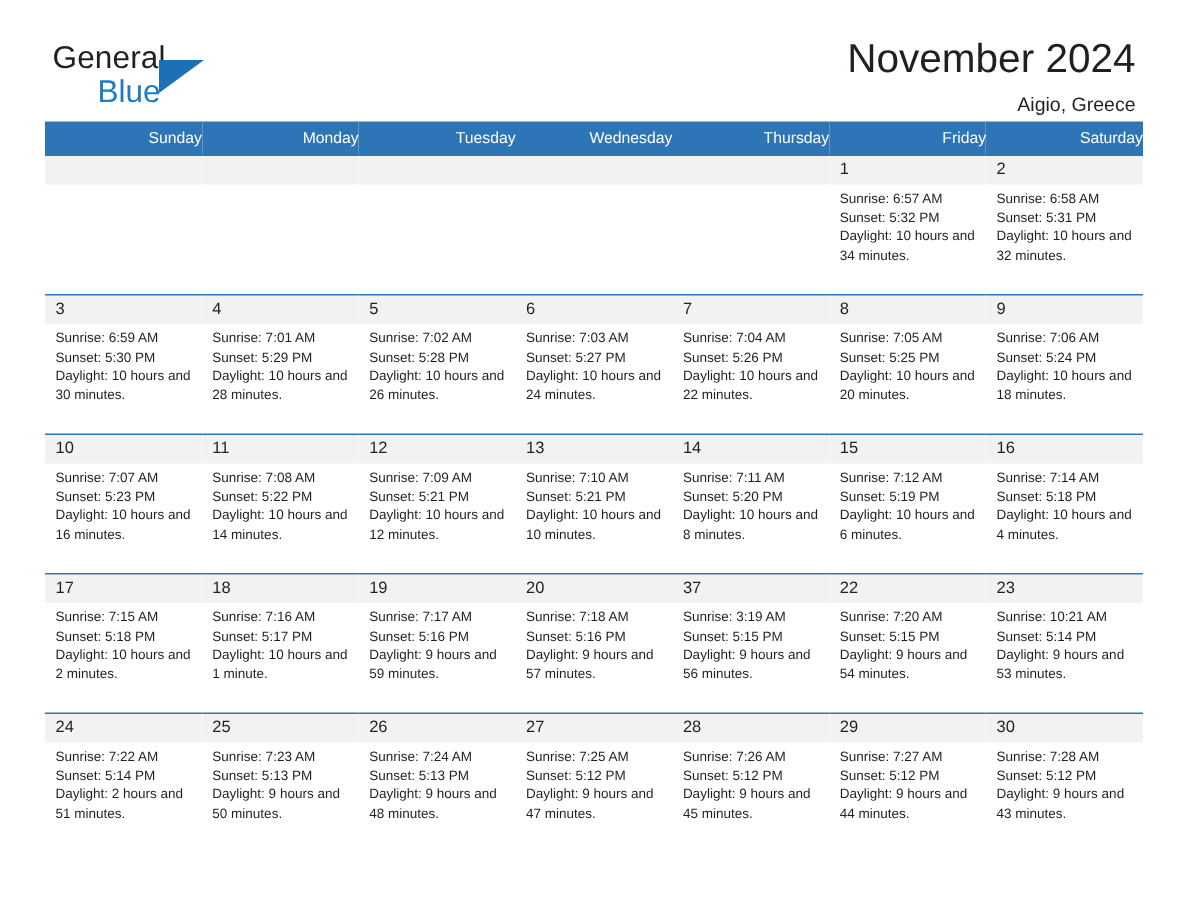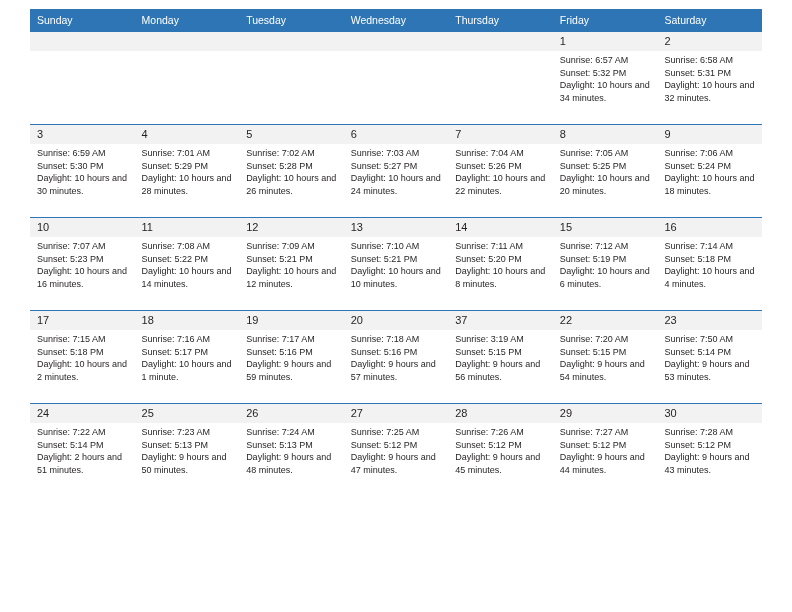--- a/index.html
+++ b/index.html
@@ -77,21 +77,21 @@
     width: 732px;
     margin-top: 9px;
     border-collapse: collapse;
     table-layout: fixed;
   }
   .calendar th {
     background: #2e75b6;
     color: #ffffff;
     font-size: 10.5px;
     font-weight: normal;
-    text-align: left;
+    text-align: right;
     padding: 5px 0 5px 7px;
     height: 21px;
     border: none;
   }
   .calendar td {
     width: 104.5px;
     height: 93px;
     vertical-align: top;
     border-top: 1px solid #2e75b6;
     background: #ffffff;
@@ -118,20 +118,31 @@
     color: #231f20;
   }
   .details div { white-space: nowrap; }
   .details .wrap { white-space: normal; }
 </style>
 </head>
 <body>
 
 <div class="page">
 
+  <div class="header">
+    <div class="logo">
+      <span class="logo-general">General</span>
+      <span class="logo-triangle"></span>
+      <span class="logo-blue">Blue</span>
+    </div>
+    <div class="title-block">
+      <h1 class="cal-title">November 2024</h1>
+      <div class="cal-subtitle">Aigio, Greece</div>
+    </div>
+  </div>
 
   <table class="calendar">
     <thead>
       <tr id="weekday-row">
           <th>Sunday</th>
           <th>Monday</th>
           <th>Tuesday</th>
           <th>Wednesday</th>
           <th>Thursday</th>
           <th>Friday</th>
@@ -388,21 +399,21 @@
                 <div>Sunrise: 7:20 AM</div>
                 <div>Sunset: 5:15 PM</div>
                 <div class="wrap">Daylight: 9 hours and 54 minutes.</div>
               </div>
             </div>
           </td>
           <td>
             <div class="cell-inner">
               <div class="daynum">23</div>
               <div class="details">
-                <div>Sunrise: 7:50 AM</div>
+                <div>Sunrise: 10:21 AM</div>
                 <div>Sunset: 5:14 PM</div>
                 <div class="wrap">Daylight: 9 hours and 53 minutes.</div>
               </div>
             </div>
           </td>
         </tr>
         <tr>
           <td>
             <div class="cell-inner">
               <div class="daynum">24</div>

